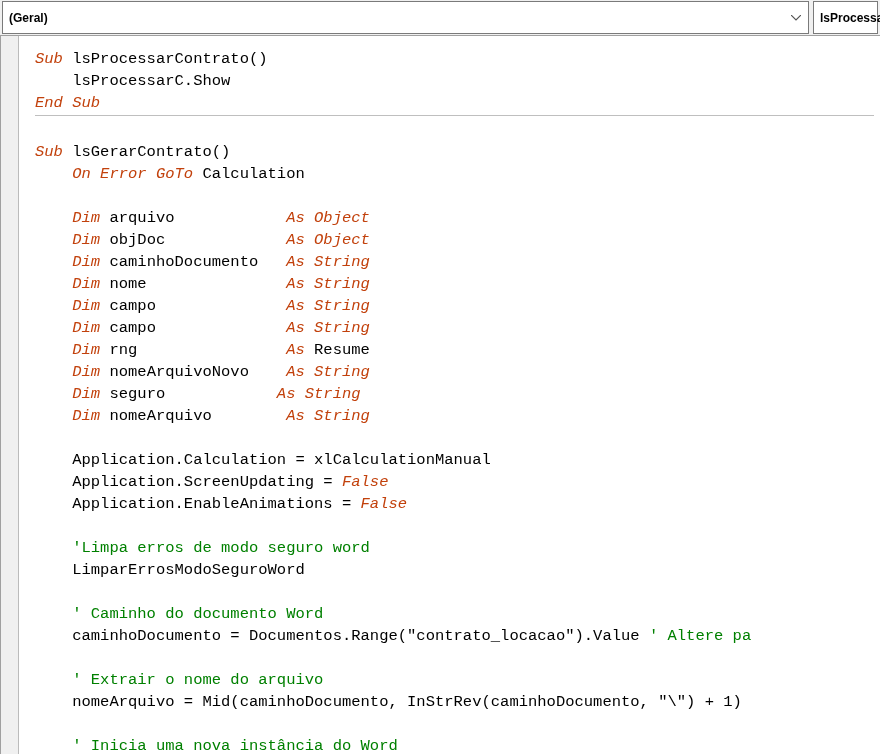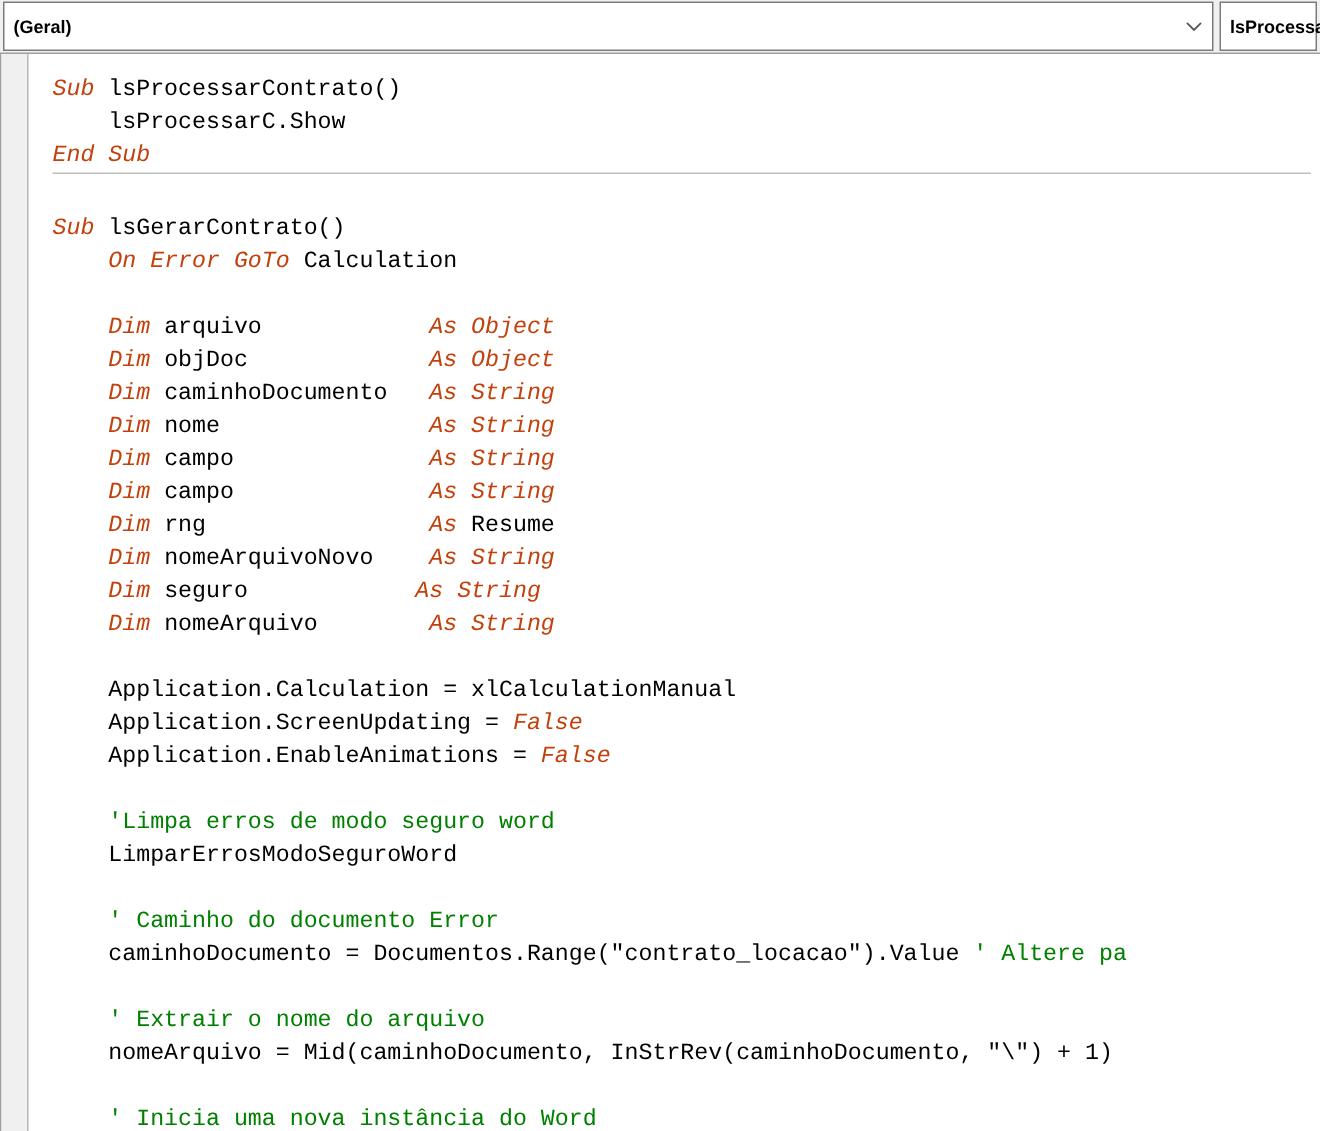--- a/index.html
+++ b/index.html
@@ -102,21 +102,21 @@
 <span>    </span><span class="kw">Dim</span><span> seguro            </span><span class="kw">As String</span>
 <span>    </span><span class="kw">Dim</span><span> nomeArquivo        </span><span class="kw">As String</span>
 <span></span>
 <span>    Application.Calculation = xlCalculationManual</span>
 <span>    Application.ScreenUpdating = </span><span class="kw">False</span>
 <span>    Application.EnableAnimations = </span><span class="kw">False</span>
 <span></span>
 <span class="cm">    'Limpa erros de modo seguro word</span>
 <span>    LimparErrosModoSeguroWord</span>
 <span></span>
-<span class="cm">    ' Caminho do documento Error</span>
+<span class="cm">    ' Caminho do documento Word</span>
 <span>    caminhoDocumento = Documentos.Range("contrato_locacao").Value </span><span class="cm">' Altere pa</span>
 <span></span>
 <span class="cm">    ' Extrair o nome do arquivo</span>
 <span>    nomeArquivo = Mid(caminhoDocumento, InStrRev(caminhoDocumento, "\") + 1)</span>
 <span></span>
 <span class="cm">    ' Inicia uma nova instância do Word</span>
 <span>    </span><span class="kw">On Error Resume Next</span>
 
 </div>
 </div>

